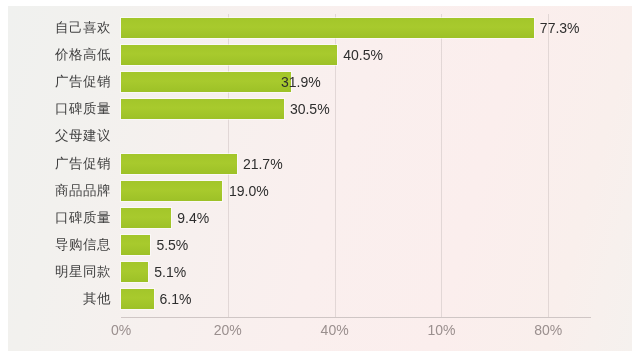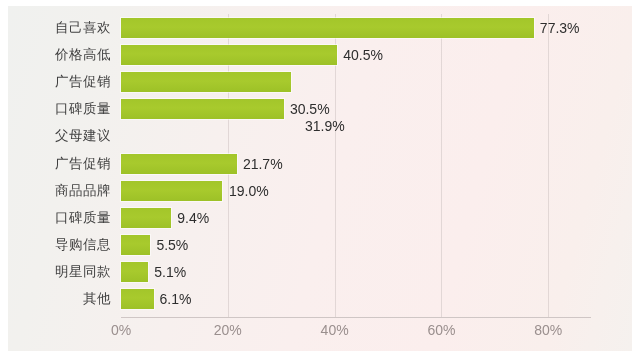--- a/index.html
+++ b/index.html
@@ -164,21 +164,21 @@
           <div class="cat-label">价格高低</div>
           <div class="bar-track">
             <div class="bar" style="width: 216.307px; background: linear-gradient(rgb(163, 198, 42) 0%, rgb(168, 202, 45) 45%, rgb(157, 193, 39) 100%);"></div>
             <div class="bar-value" style="left: 222.307px;">40.5%</div>
           </div>
         </div>
         <div class="bar-row">
           <div class="cat-label">广告促销</div>
           <div class="bar-track">
             <div class="bar" style="width: 170.375px; background: linear-gradient(rgb(163, 198, 42) 0%, rgb(168, 202, 45) 45%, rgb(157, 193, 39) 100%);"></div>
-            <div class="bar-value" style="left: 184px; margin-top: 44px;">31.9%</div>
+            <div class="bar-value" style="left: 160px;">31.9%</div>
           </div>
         </div>
         <div class="bar-row">
           <div class="cat-label">口碑质量</div>
           <div class="bar-track">
             <div class="bar" style="width: 162.898px; background: linear-gradient(rgb(163, 198, 42) 0%, rgb(168, 202, 45) 45%, rgb(157, 193, 39) 100%);"></div>
             <div class="bar-value" style="left: 168.898px;">30.5%</div>
           </div>
         </div>
         <div class="bar-row">
@@ -225,18 +225,18 @@
             <div class="bar" style="width: 32.5795px; background: linear-gradient(rgb(163, 198, 42) 0%, rgb(168, 202, 45) 45%, rgb(157, 193, 39) 100%);"></div>
             <div class="bar-value" style="left: 38.5795px;">6.1%</div>
           </div>
         </div>
       </div>
 
     <div id="x-ticks">
         <div class="x-tick" style="left: 0px;">0%</div>
         <div class="x-tick" style="left: 106.818px;">20%</div>
         <div class="x-tick" style="left: 213.636px;">40%</div>
-        <div class="x-tick" style="left: 320.455px;">60%</div>
+        <div class="x-tick" style="left: 320.455px;">10%</div>
         <div class="x-tick" style="left: 427.273px;">80%</div>
       </div>
 
   </div>
 </div>
 
 </body></html>

